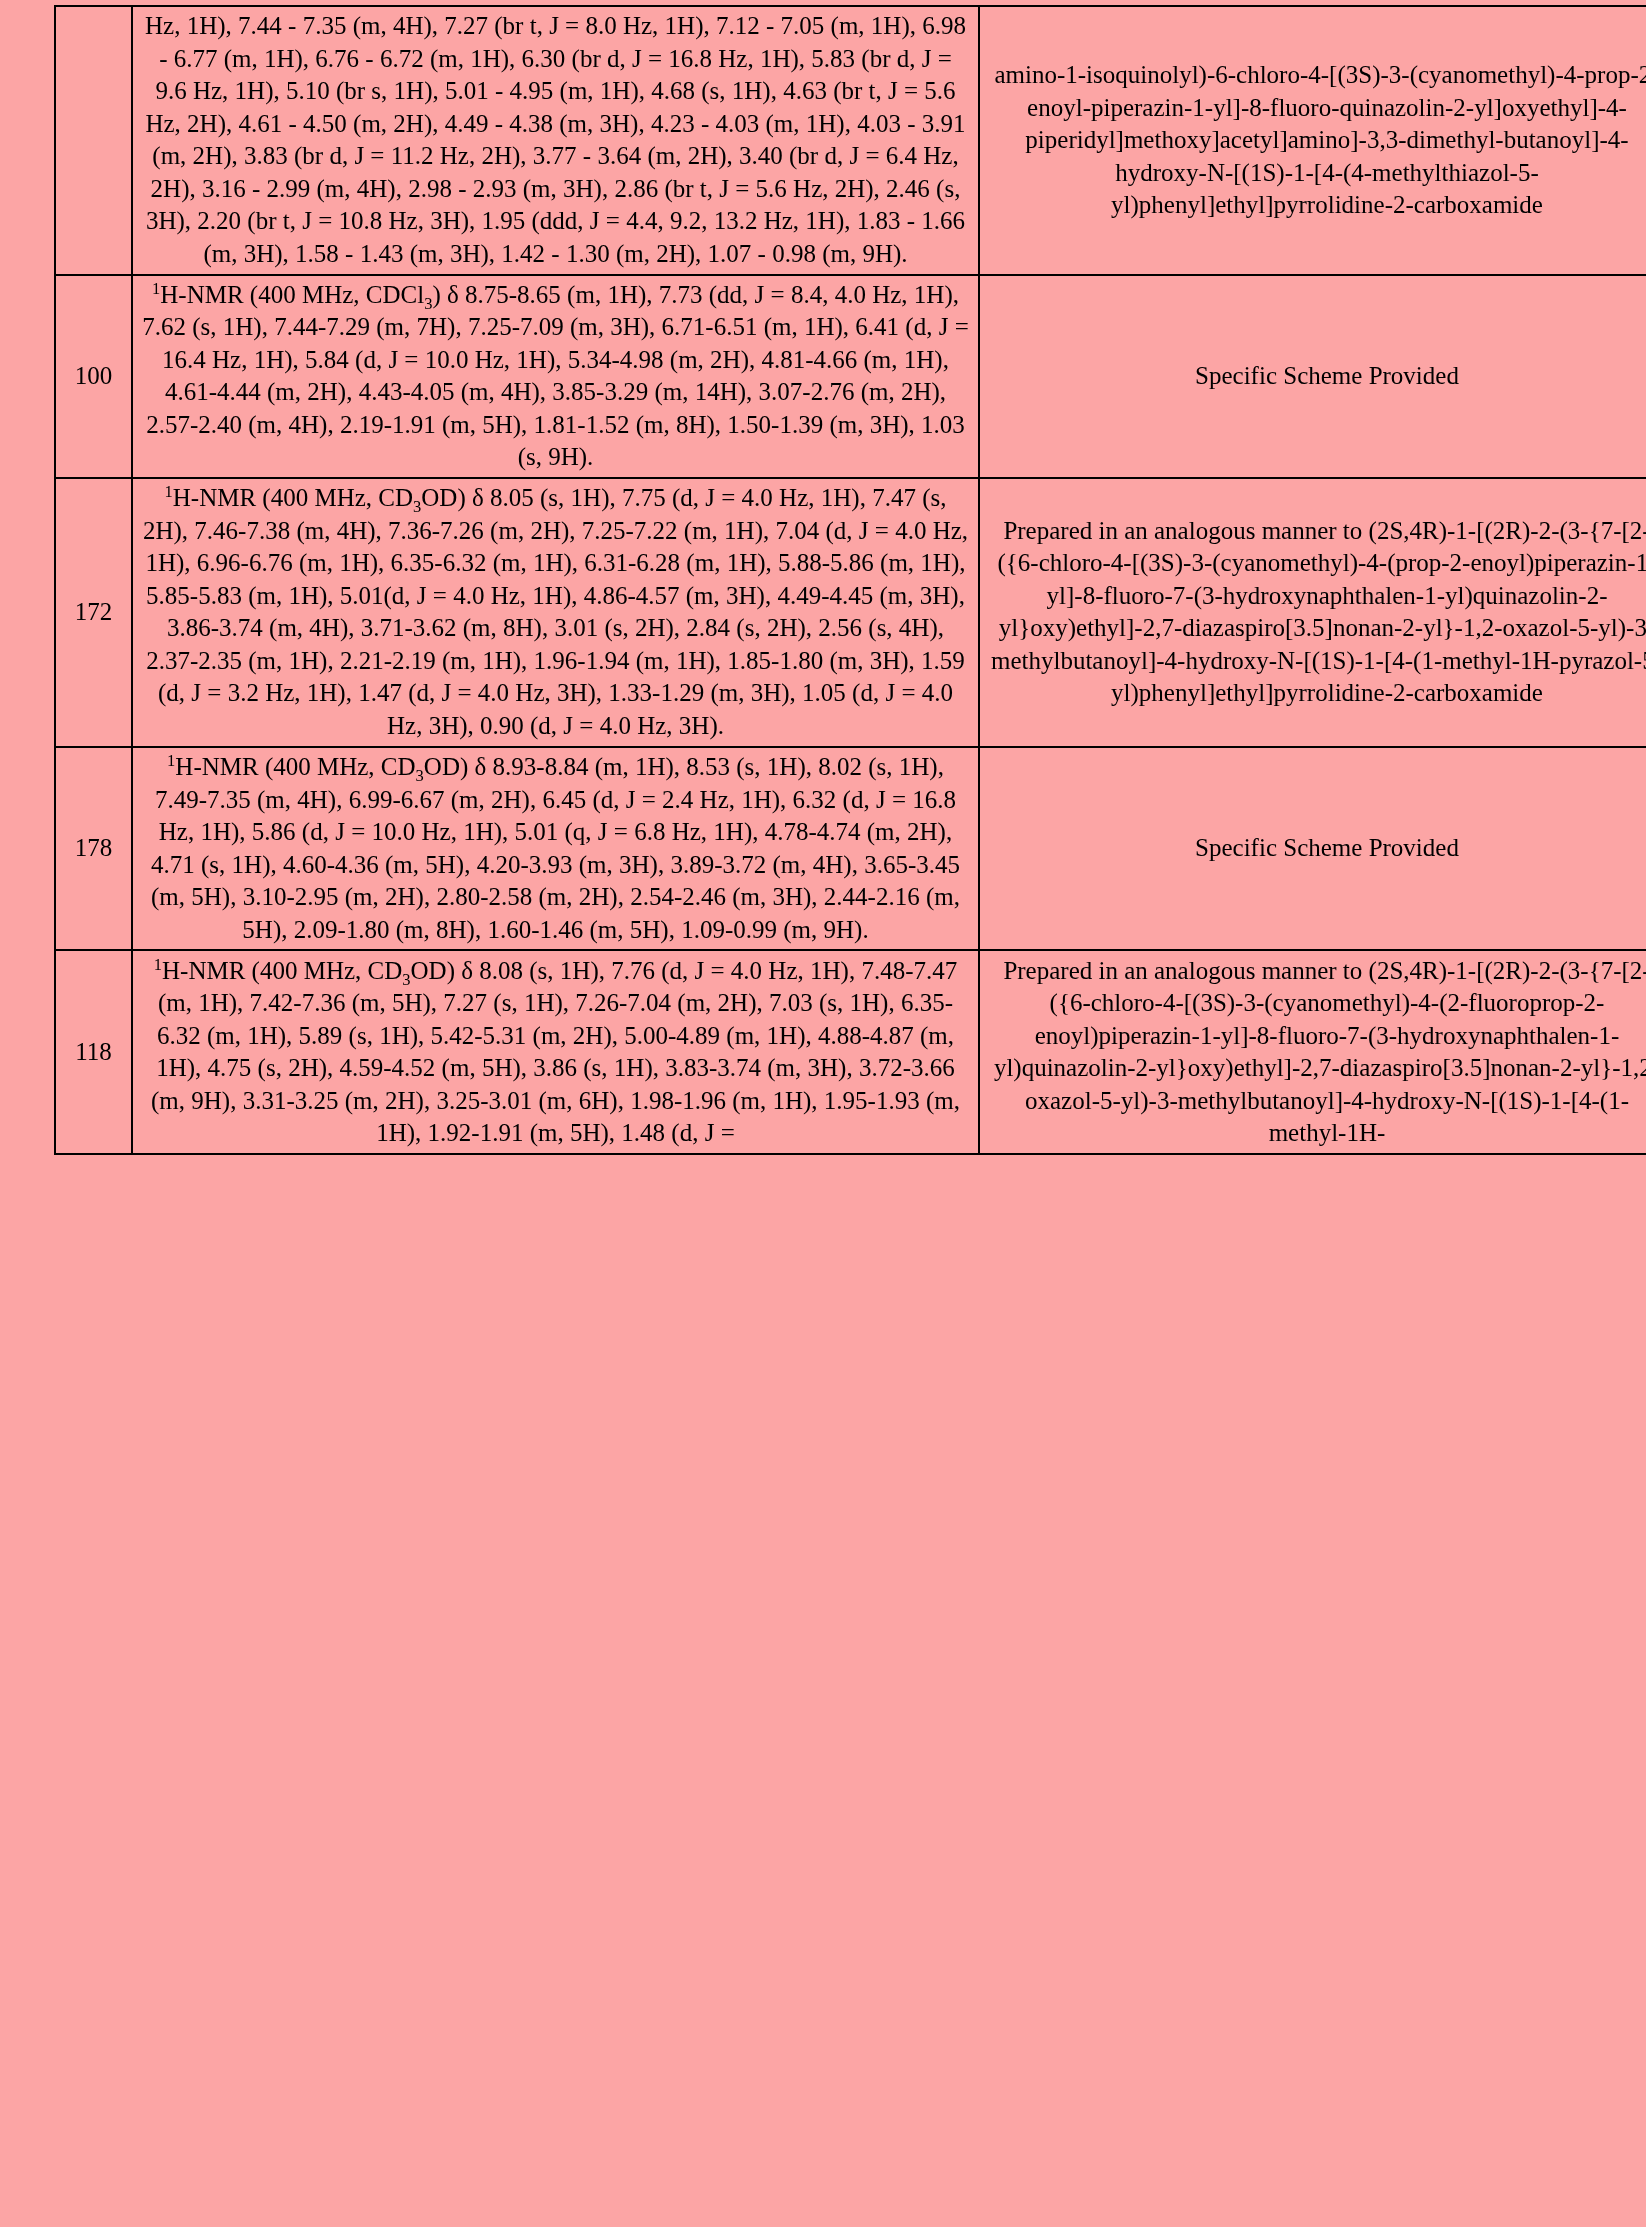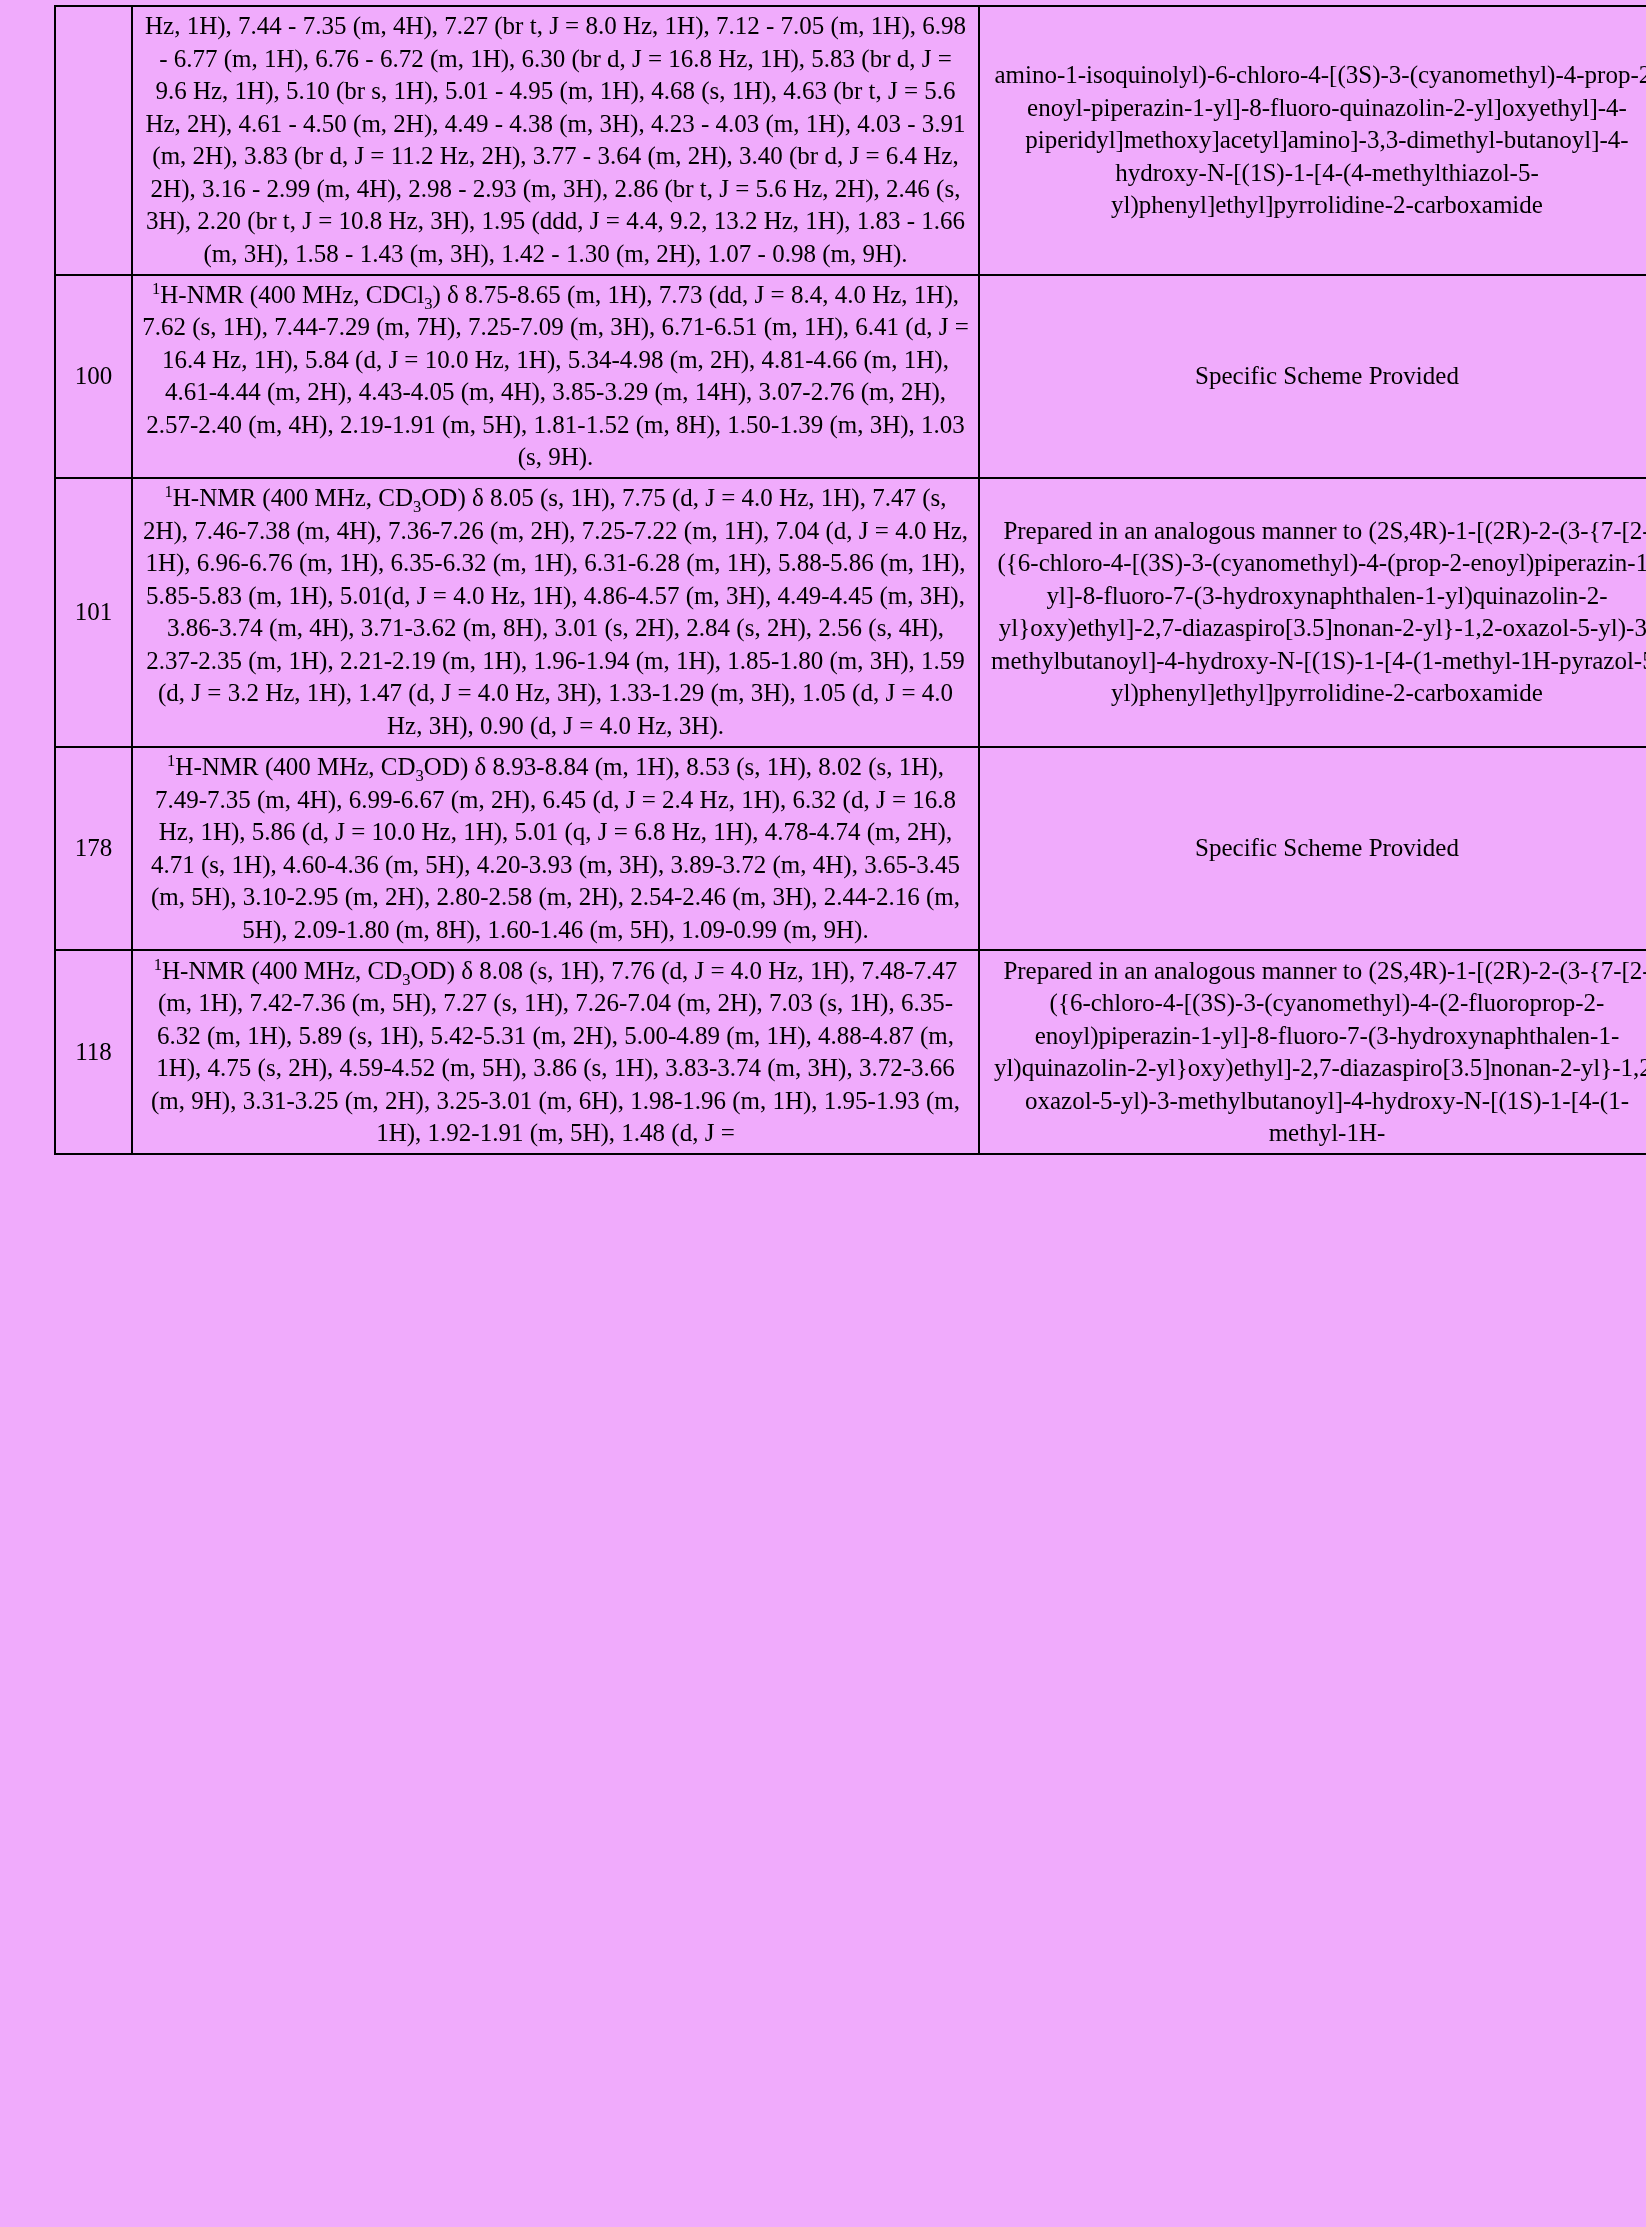--- a/index.html
+++ b/index.html
@@ -10,21 +10,21 @@
   body {
     font-family: "Liberation Serif", serif;
     color: #000000;
   }
   .page {
     width: 1647px;
     height: 2227px;
     position: relative;
     box-sizing: border-box;
     padding: 0;
-    background: #f0abfc;
+    background: #fca5a5;
     overflow: hidden;
   }
   table.nmr-table {
     border-collapse: collapse;
     table-layout: fixed;
     width: 1590px;
     margin: 5px 0 0 54px;
   }
   table.nmr-table td {
     border: 2.5px solid #000000;
@@ -81,21 +81,21 @@
           </td>
         <td class="col-nmr">
             <span class="cell-inner"><sup>1</sup>H-NMR (400 MHz, CDCl<sub>3</sub>) δ 8.75-8.65 (m, 1H), 7.73 (dd, J = 8.4, 4.0 Hz, 1H), 7.62 (s, 1H), 7.44-7.29 (m, 7H), 7.25-7.09 (m, 3H), 6.71-6.51 (m, 1H), 6.41 (d, J = 16.4 Hz, 1H), 5.84 (d, J = 10.0 Hz, 1H), 5.34-4.98 (m, 2H), 4.81-4.66 (m, 1H), 4.61-4.44 (m, 2H), 4.43-4.05 (m, 4H), 3.85-3.29 (m, 14H), 3.07-2.76 (m, 2H), 2.57-2.40 (m, 4H), 2.19-1.91 (m, 5H), 1.81-1.52 (m, 8H), 1.50-1.39 (m, 3H), 1.03 (s, 9H).</span>
           </td>
         <td class="col-scheme">
             <span class="cell-inner">Specific Scheme Provided</span>
           </td>
       </tr>
       <tr>
         <td class="col-num">
-            <span class="cell-inner">101</span>
+            <span class="cell-inner">172</span>
           </td>
         <td class="col-nmr">
             <span class="cell-inner"><sup>1</sup>H-NMR (400 MHz, CD<sub>3</sub>OD) δ 8.05 (s, 1H), 7.75 (d, J = 4.0 Hz, 1H), 7.47 (s, 2H), 7.46-7.38 (m, 4H), 7.36-7.26 (m, 2H), 7.25-7.22 (m, 1H), 7.04 (d, J = 4.0 Hz, 1H), 6.96-6.76 (m, 1H), 6.35-6.32 (m, 1H), 6.31-6.28 (m, 1H), 5.88-5.86 (m, 1H), 5.85-5.83 (m, 1H), 5.01(d, J = 4.0 Hz, 1H), 4.86-4.57 (m, 3H), 4.49-4.45 (m, 3H), 3.86-3.74 (m, 4H), 3.71-3.62 (m, 8H), 3.01 (s, 2H), 2.84 (s, 2H), 2.56 (s, 4H), 2.37-2.35 (m, 1H), 2.21-2.19 (m, 1H), 1.96-1.94 (m, 1H), 1.85-1.80 (m, 3H), 1.59 (d, J = 3.2 Hz, 1H), 1.47 (d, J = 4.0 Hz, 3H), 1.33-1.29 (m, 3H), 1.05 (d, J = 4.0 Hz, 3H), 0.90 (d, J = 4.0 Hz, 3H).</span>
           </td>
         <td class="col-scheme">
             <span class="cell-inner">Prepared in an analogous manner to (2S,4R)-1-[(2R)-2-(3-{7-[2-({6-chloro-4-[(3S)-3-(cyanomethyl)-4-(prop-2-enoyl)piperazin-1-yl]-8-fluoro-7-(3-hydroxynaphthalen-1-yl)quinazolin-2-yl}oxy)ethyl]-2,7-diazaspiro[3.5]nonan-2-yl}-1,2-oxazol-5-yl)-3-methylbutanoyl]-4-hydroxy-N-[(1S)-1-[4-(1-methyl-1H-pyrazol-5-yl)phenyl]ethyl]pyrrolidine-2-carboxamide</span>
           </td>
       </tr>
       <tr>
         <td class="col-num">

